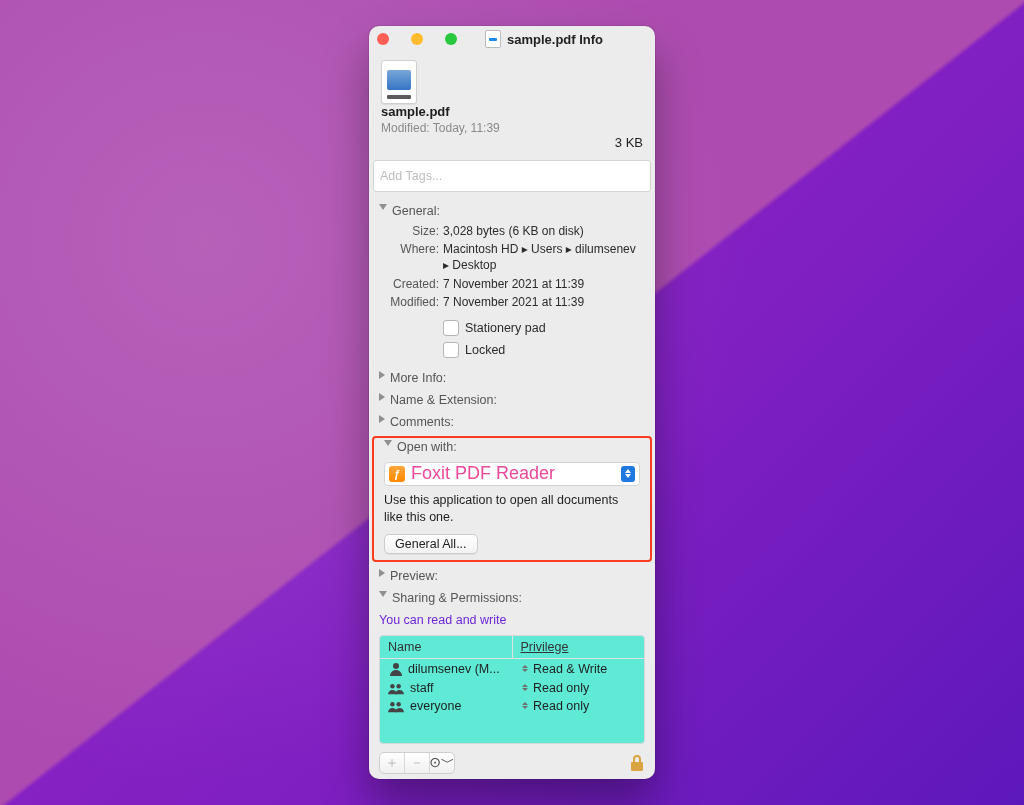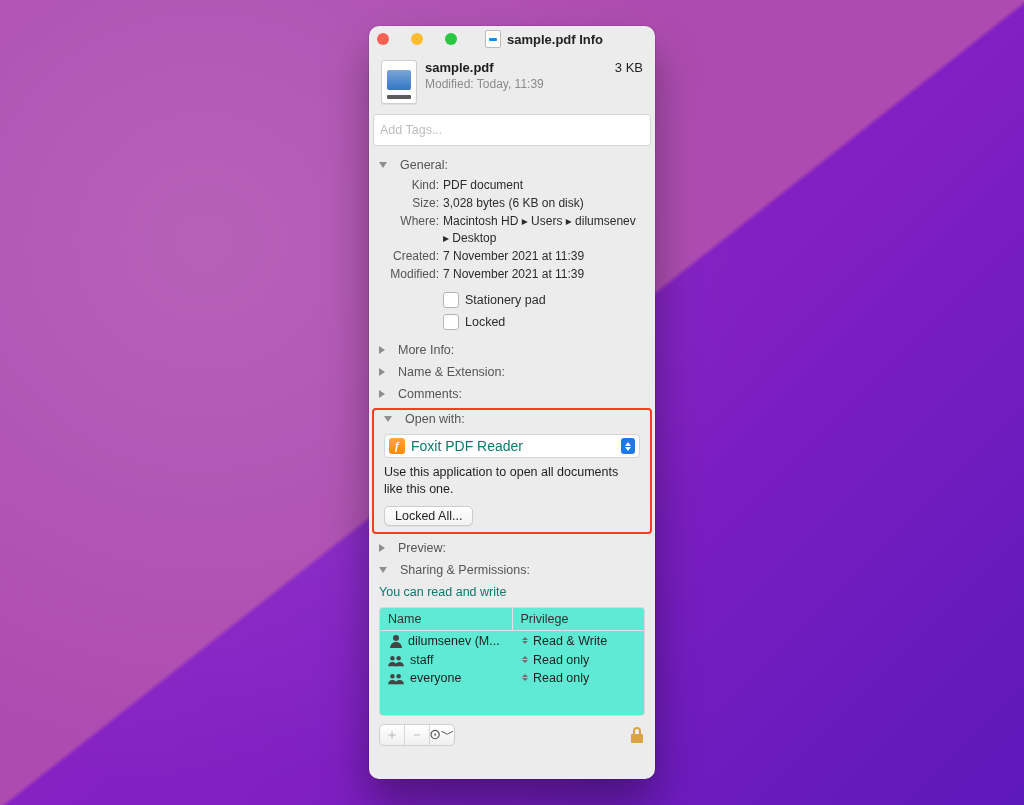--- a/index.html
+++ b/index.html
@@ -15,63 +15,63 @@
     display:flex;flex-direction:column;}
 
   .titlebar{height:26px;display:flex;align-items:center;padding:0 8px;gap:22px;}
   .tl-dot{width:12px;height:12px;border-radius:50%;}
   .red{background:#ff5f57;} .yellow{background:#febc2e;} .green{background:#28c840;}
   .title-wrap{display:flex;align-items:center;gap:6px;margin-left:6px;}
   .title-icon{width:14px;height:16px;background:#fff;border:1px solid #bbb;border-radius:2px;display:flex;align-items:center;justify-content:center;}
   .title-icon::after{content:"";width:8px;height:3px;background:#1f87e8;border-radius:1px;}
   .title-text{font-size:13px;font-weight:600;color:#222;}
 
-  .header{padding:8px 12px 10px 12px;display:flex;align-items:flex-start;}
+  .header{padding:8px 12px 10px 12px;display:flex;align-items:flex-start;flex-direction:column;}
   .file-icon{width:34px;height:42px;background:#fff;border:1px solid #cfcfcf;border-radius:3px;margin-right:8px;position:relative;box-shadow:0 1px 1px rgba(0,0,0,0.07);}
   .file-icon::after{content:"";position:absolute;left:5px;right:5px;top:9px;height:20px;background:linear-gradient(#7aa6d8,#3575c6);border-radius:2px;}
   .file-icon::before{content:"";position:absolute;left:5px;right:5px;bottom:4px;height:4px;background:#5b5b5b;border-radius:1px;}
   .hdr-text{flex:1;}
   .hdr-title{font-size:13px;font-weight:700;color:#1d1d1d;}
   .hdr-sub{font-size:12px;color:#8a8a8a;margin-top:2px;}
   .hdr-size{font-size:13px;color:#1f1f1f;margin-left:auto;}
 
   .tags-input{margin:0 4px 8px 4px;}
   .tags-input input{width:100%;box-sizing:border-box;height:32px;padding:3px 6px;border:1px solid #d5d5d5;border-radius:3px;font-size:12.5px;background:#fff;color:#222;}
   .tags-input input::placeholder{color:#bdbdbd;}
 
-  .section-header{display:flex;align-items:center;padding:4px 10px;font-size:12.5px;color:#555;cursor:default;gap:8px;}
+  .section-header{display:flex;align-items:flex-start;padding:4px 10px;font-size:12.5px;color:#555;cursor:default;}
   .chev{width:0;height:0;margin-right:5px;}
   .chev.down{border-left:4.5px solid transparent;border-right:4.5px solid transparent;border-top:6px solid #8f8f8f;}
   .chev.right{border-top:4.5px solid transparent;border-bottom:4.5px solid transparent;border-left:6px solid #8f8f8f;}
 
   .kv{display:flex;padding:1px 10px;font-size:12px;color:#2b2b2b;line-height:1.35;}
   .kv .k{width:60px;text-align:right;color:#555;margin-right:4px;flex-shrink:0;}
   .kv .v{flex:1;word-break:break-word;}
 
   .chk-row{display:flex;align-items:center;padding:3px 10px 3px 74px;font-size:12.5px;color:#2b2b2b;}
   .chk{width:14px;height:14px;border:1px solid #b5b5b5;border-radius:3px;background:#fff;margin-right:6px;}
 
   .divider{height:6px;}
 
   .openwith-highlight{border:2.5px solid #ff3b1f;border-radius:4px;margin:3px 3px 3px 3px;padding-bottom:6px;}
   .app-select{margin:4px 10px;height:22px;background:#fff;border:1px solid #d5d5d5;border-radius:4px;display:flex;align-items:center;padding:0 4px 0 4px;}
   .app-icon{width:16px;height:16px;border-radius:3px;background:linear-gradient(#ffa63c,#ff8a00);margin-right:6px;display:flex;align-items:center;justify-content:center;color:#fff;font-size:11px;font-weight:700;}
-  .app-name{font-size:14px;color:#0f766e;flex:1;}
+  .app-name{font-size:18px;color:#ec4899;flex:1;}
   .stepper{width:14px;height:16px;background:#1f77e0;border-radius:3px;display:flex;flex-direction:column;align-items:center;justify-content:center;gap:1px;}
   .stepper::before{content:"";border-left:3px solid transparent;border-right:3px solid transparent;border-bottom:4px solid #fff;}
   .stepper::after{content:"";border-left:3px solid transparent;border-right:3px solid transparent;border-top:4px solid #fff;}
   .hint{font-size:12.5px;color:#1f1f1f;padding:2px 10px;line-height:1.35;}
   .push-btn{margin:6px 10px 0 10px;display:inline-block;background:linear-gradient(#fff,#f2f2f2);border:1px solid #ccc;border-radius:5px;padding:2px 10px;font-size:12.5px;color:#222;box-shadow:0 1px 0 rgba(0,0,0,0.05);}
 
-  .perm-note{font-size:12.5px;color:#0f766e;padding:4px 10px 8px 10px;}
+  .perm-note{font-size:12.5px;color:#6d28d9;padding:4px 10px 8px 10px;}
   .perm-table{margin:0 10px;border:1px solid #d7d7d7;border-radius:4px;background:#5eead4;font-size:12.5px;color:#1f1f1f;}
   .pt-head{display:flex;border-bottom:1px solid #e1e1e1;}
   .pt-head div{padding:4px 8px;font-weight:400;color:#333;}
   .pt-head .c1{flex:1;border-right:1px solid #e1e1e1;}
-  .pt-head .c2{flex:1;}
+  .pt-head .c2{flex:1;text-decoration:underline;}
   .pt-row{display:flex;align-items:center;}
   .pt-row .c1{flex:1;padding:2px 8px;display:flex;align-items:center;gap:4px;overflow:hidden;white-space:nowrap}
   .pt-row .c2{flex:1;padding:2px 6px;display:flex;align-items:center;gap:3px;}
   .sm-step{width:10px;display:flex;flex-direction:column;gap:1px;align-items:center;}
   .sm-step::before{content:"";border-left:3px solid transparent;border-right:3px solid transparent;border-bottom:3px solid #6e6e6e;}
   .sm-step::after{content:"";border-left:3px solid transparent;border-right:3px solid transparent;border-top:3px solid #6e6e6e;}
   .pt-empty{height:28px;}
 
   .toolbar-bottom{margin:8px 10px 0 10px;display:flex;align-items:center;gap:0;}
   .tb-seg{display:flex;border:1px solid #cfcfcf;border-radius:5px;overflow:hidden;background:linear-gradient(#fff,#f0f0f0);}
@@ -111,24 +111,20 @@
     </div>
 
     <div class="tags-input">
       <input type="text" placeholder="Add Tags..." style="">
     </div>
 
     <div class="section-header">
       <span class="chev down"></span>
       <span>General:</span>
     </div>
-    <div class="kv">
-        <span class="k">Kind:</span>
-        <span class="v">PDF document</span>
-      </div>
     <div class="kv">
         <span class="k">Size:</span>
         <span class="v">3,028 bytes (6 KB on disk)</span>
       </div>
     <div class="kv">
         <span class="k">Where:</span>
         <span class="v">Macintosh HD ▸ Users ▸ dilumsenev ▸ Desktop</span>
       </div>
     <div class="kv">
         <span class="k">Created:</span>
@@ -166,21 +162,21 @@
       <div class="section-header" style="padding-top:2px;">
           <span class="chev down"></span>
           <span>Open with:</span>
         </div>
       <div class="app-select">
         <span class="app-icon">ƒ</span>
         <span class="app-name">Foxit PDF Reader</span>
         <span class="stepper"></span>
       </div>
       <div class="hint">Use this application to open all documents like this one.</div>
-      <span class="push-btn">Locked All...</span>
+      <span class="push-btn">General All...</span>
     </div>
 
     <div class="section-header">
         <span class="chev right"></span>
         <span>Preview:</span>
       </div>
 
     <div class="section-header">
         <span class="chev down"></span>
         <span>Sharing &amp; Permissions:</span>

